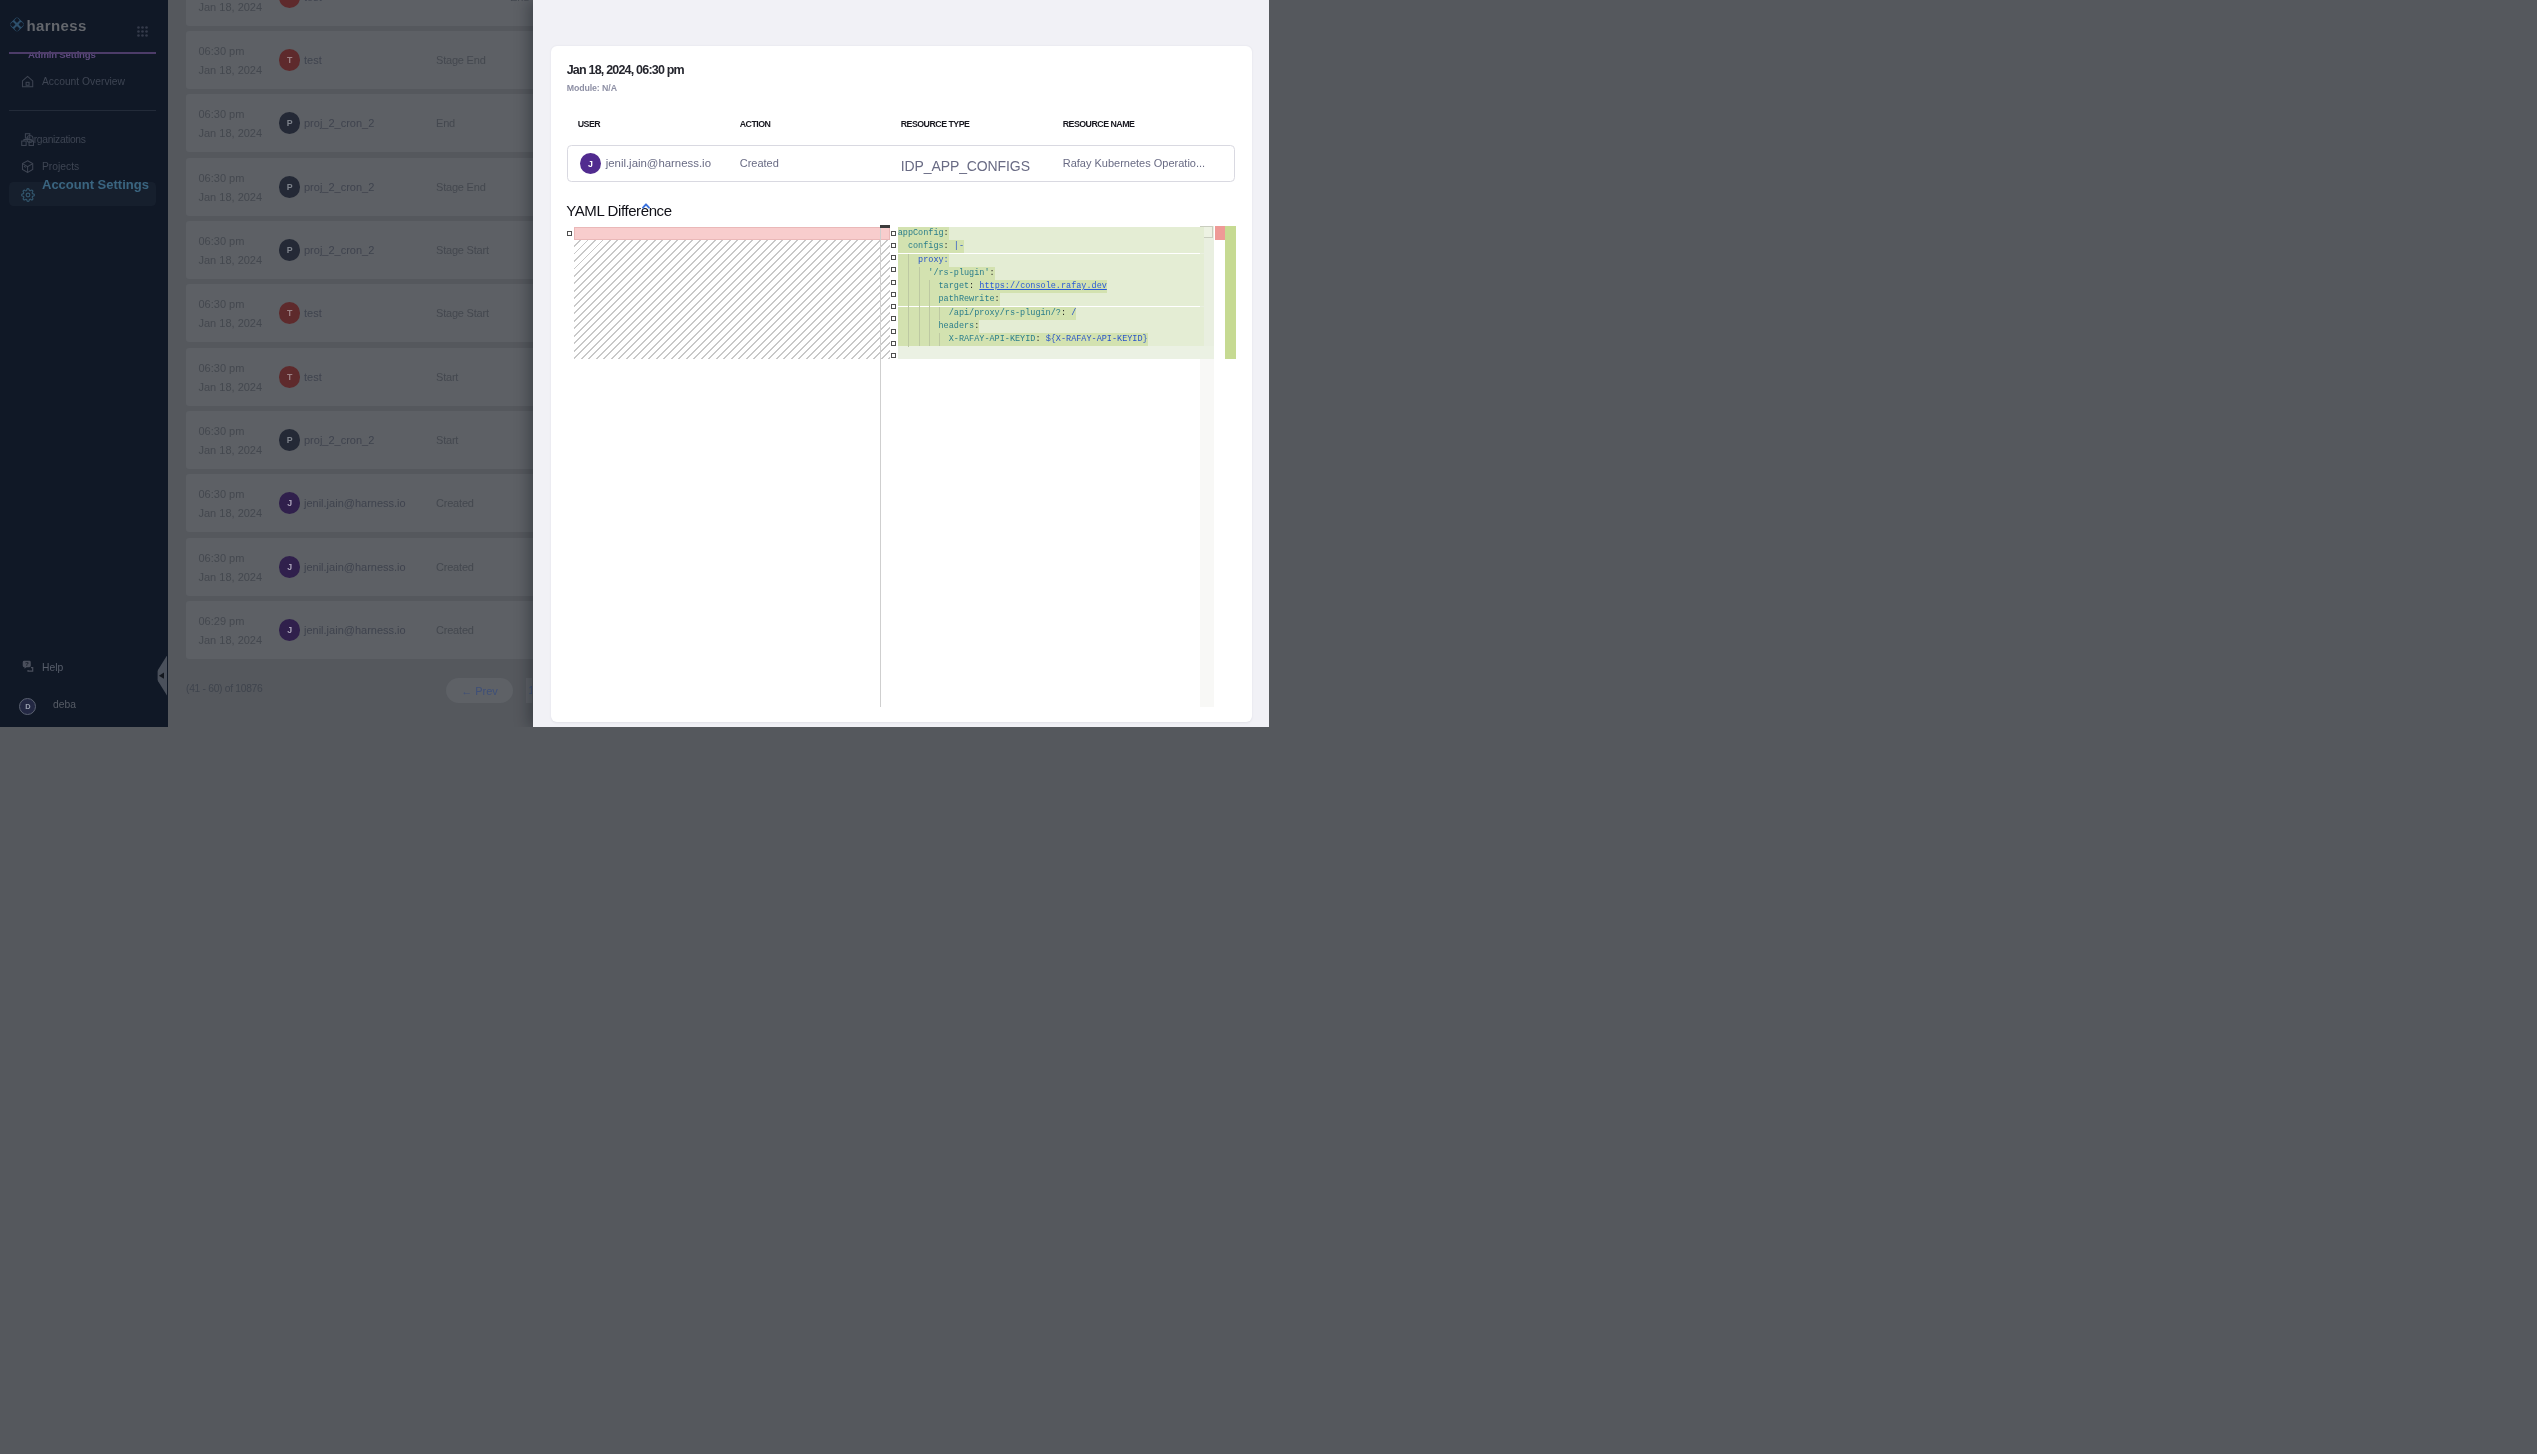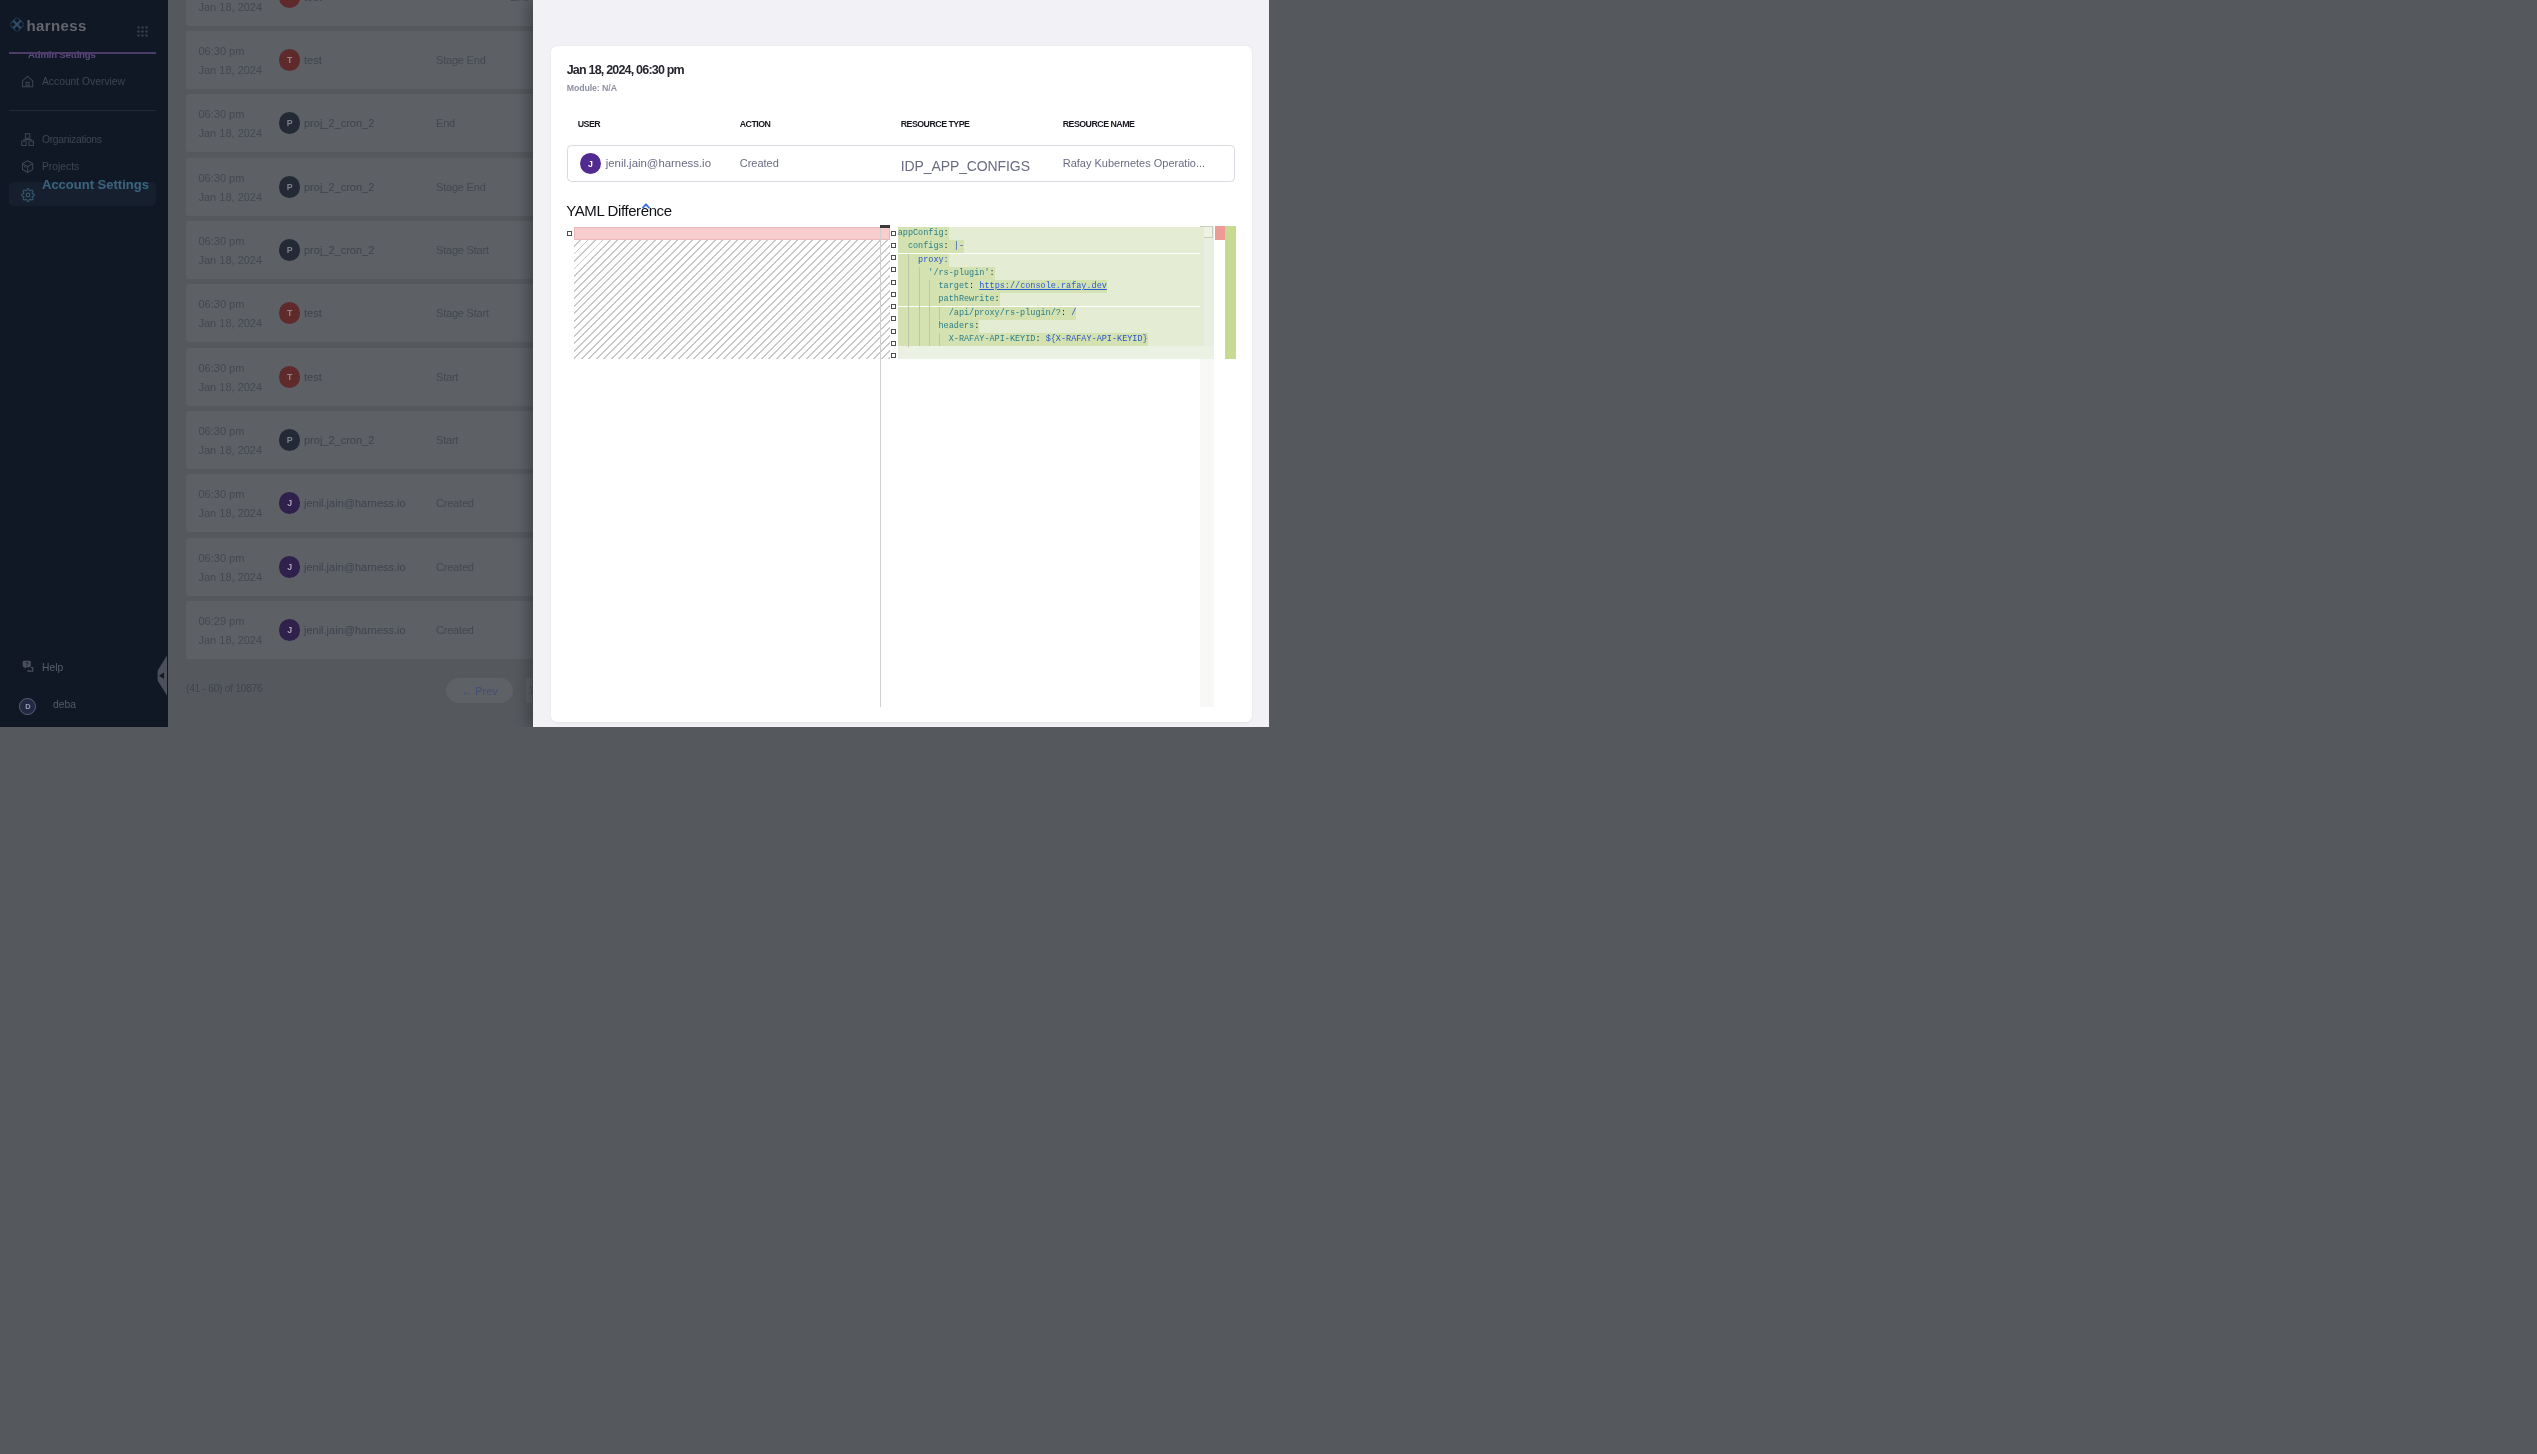--- a/index.html
+++ b/index.html
@@ -181,21 +181,21 @@
   </svg>
   <div class="navtxt abs" style="left:42px; top:77px;text-align:right;">Account Overview</div>
   <div id="divider1"></div>
 
   <svg class="abs" style="left:21.3px; top:133px;" width="13.2" height="13.2" viewBox="0 0 18 18" fill="none" stroke="#3e4553" stroke-width="1.4">
     <rect x="6" y="1" width="6" height="6"></rect>
     <rect x="1" y="11" width="6" height="6"></rect>
     <rect x="11" y="11" width="6" height="6"></rect>
     <path d="M9 7 L9 9 M4 11 L4 9 L14 9 L14 11"></path>
   </svg>
-  <div class="navtxt abs" style="left:42px; top:135px; letter-spacing:-0.3px;">Organizations</div>
+  <div class="navtxt abs" style="left:26px; top:135px; letter-spacing:-0.3px;">Organizations</div>
 
   <svg class="abs" style="left:21.3px; top:160px;" width="13.2" height="13.2" viewBox="0 0 18 18" fill="none" stroke="#3e4553" stroke-width="1.4">
     <path d="M9 1 L16 5 L16 13 L9 17 L2 13 L2 5 Z"></path>
     <path d="M2 5 L9 9 L16 5 M9 9 L9 17"></path>
     <path d="M4 8.5 L6.5 10"></path>
   </svg>
   <div class="navtxt abs" style="left:42px; top:162px;">Projects</div>
 
   <div id="active-item"></div>
   <svg class="abs" style="left:21.3px; top:188px;" width="14" height="14" viewBox="0 0 24 24" fill="none" stroke="#33576e" stroke-width="2">

